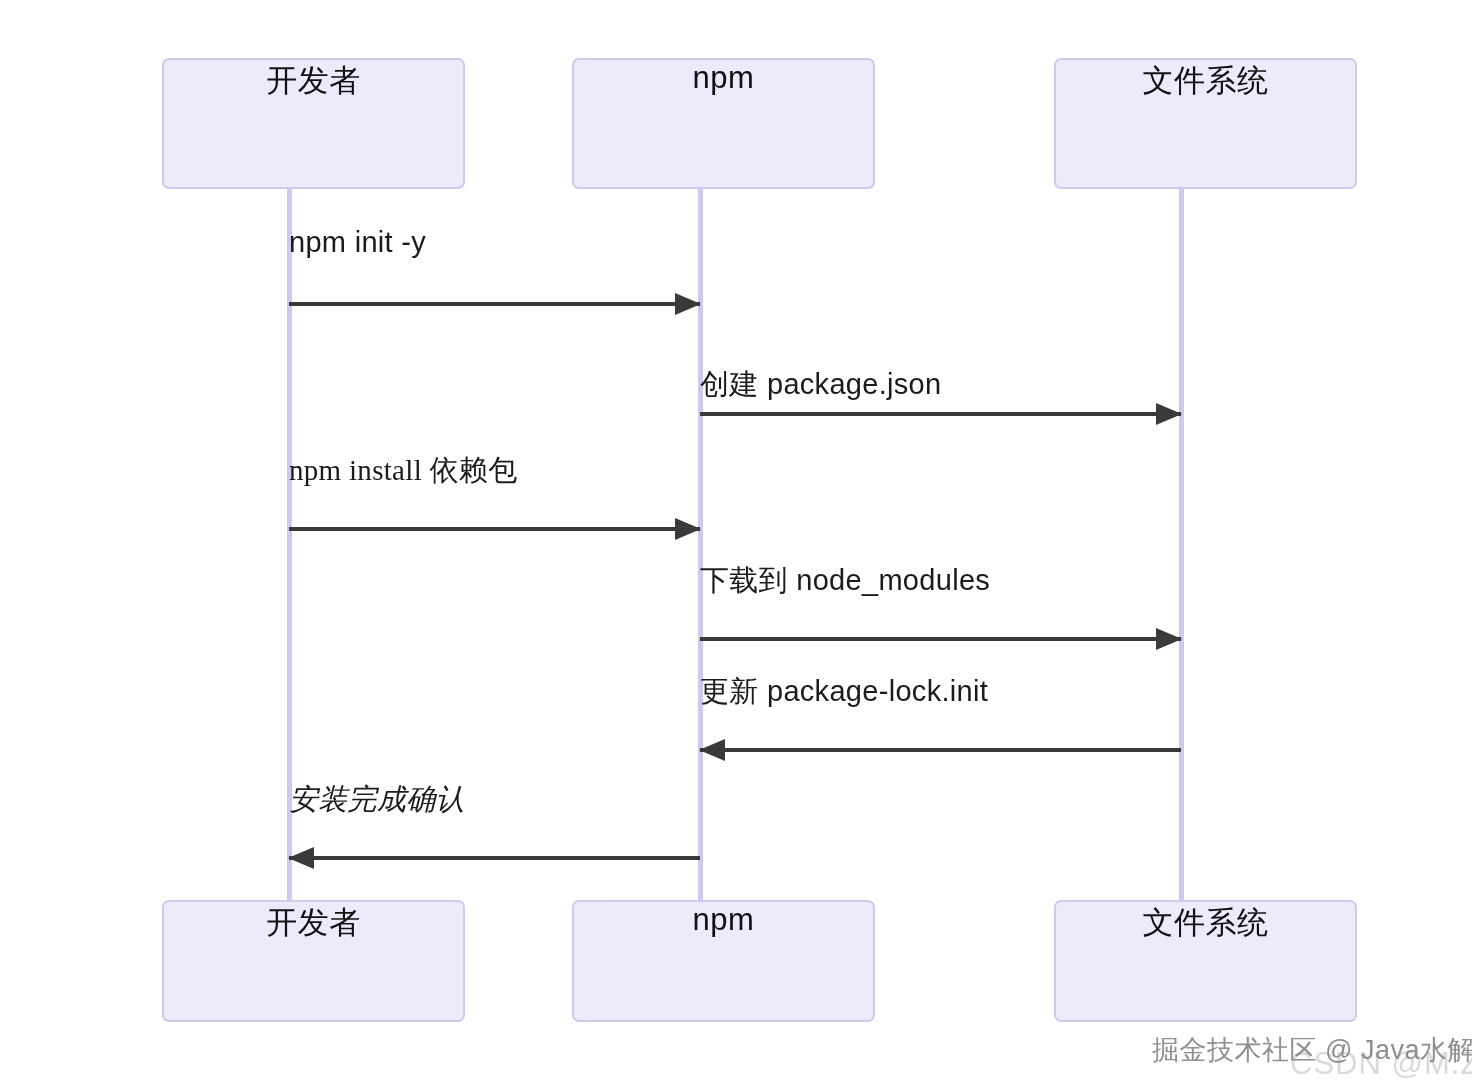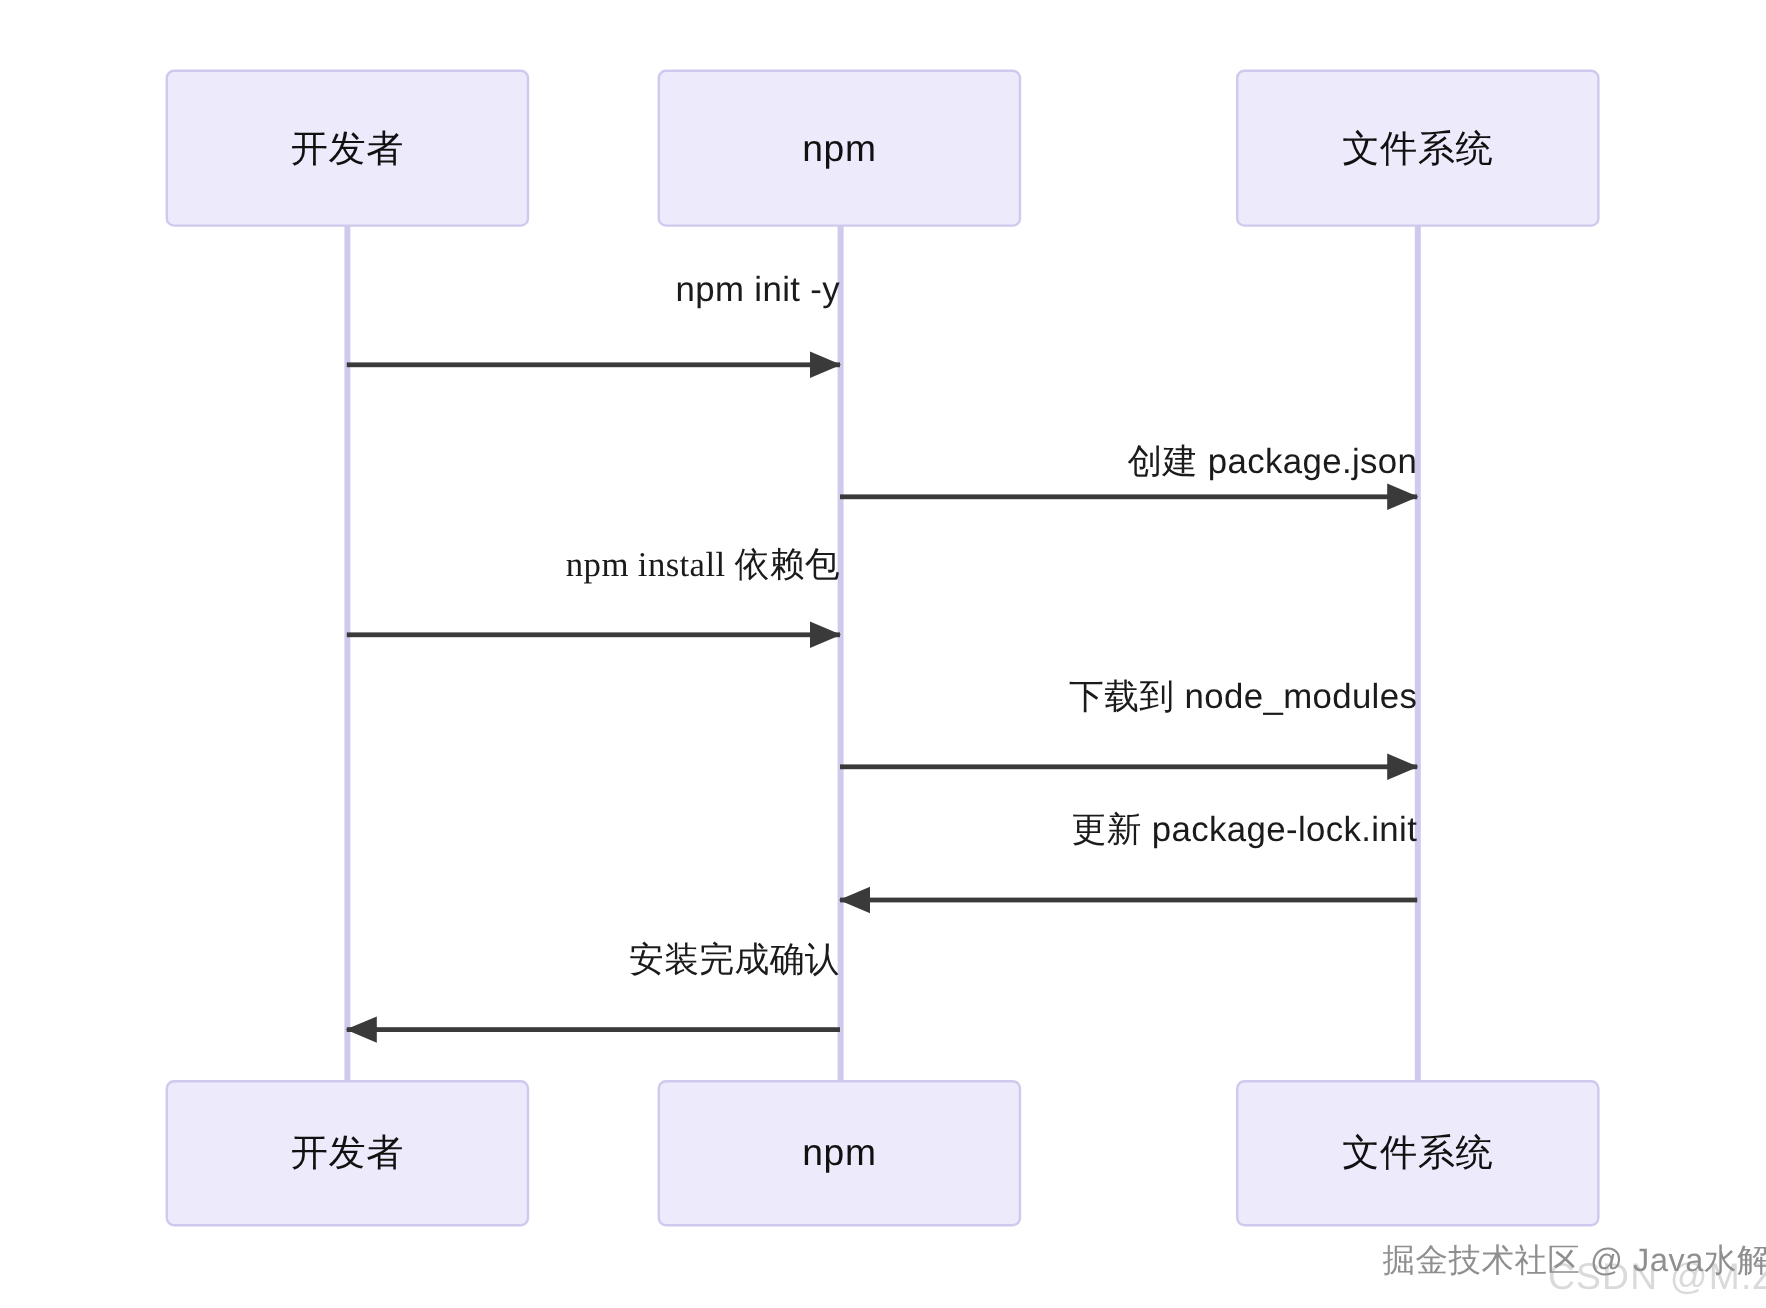--- a/index.html
+++ b/index.html
@@ -18,26 +18,27 @@
     overflow: hidden;
   }
   
   .participant-box {
     position: absolute;
     box-sizing: border-box;
     background: #ECEAFB;
     border: 2px solid #CFC9EE;
     border-radius: 7px;
     display: flex;
-    align-items: center;
+    align-items: flex-start;
     justify-content: center;
     color: #111111;
     font-size: 31px;
     letter-spacing: 0.5px;
     z-index: 3;
+    margin-left: 24px;
   }
   
   .lifeline {
     position: absolute;
     width: 5px;
     background: #CFC9EE;
     z-index: 1;
   }
   
   .message {
@@ -65,21 +66,21 @@
     border-left: 26px solid #3a3a3a;
   }
   .msg-head.left {
     left: -1px;
     border-right: 26px solid #3a3a3a;
   }
   .msg-label {
     position: absolute;
     left: 0;
     width: 100%;
-    text-align: right;
+    text-align: left;
     color: #1b1b1b;
     font-size: 29px;
     white-space: nowrap;
     letter-spacing: 0.3px;
   }
   
   .watermark-juejin {
     position: absolute;
     color: #8f8f8f;
     font-size: 27px;
@@ -139,21 +140,21 @@
     <div class="msg-head right"></div>
   </div>
 
   <div class="message" style="left:700px; top:748px; width:481px;">
     <div class="msg-label" style="top:-76px;">更新 package-lock.init</div>
     <div class="msg-line" style="width:481px;"></div>
     <div class="msg-head left"></div>
   </div>
 
   <div class="message" style="left:289px; top:856px; width:411px;">
-    <div class="msg-label" style="top:-76px;">安装完成确认</div>
+    <div class="msg-label" style="top:-76px;font-style:italic;">安装完成确认</div>
     <div class="msg-line" style="width:411px;"></div>
     <div class="msg-head left"></div>
   </div>
 
   <div class="participant-box" style="left:138px; top:900px; width:303px; height:122px;">
     <span>开发者</span>
   </div>
   <div class="participant-box" style="left:548px; top:900px; width:303px; height:122px;">
     <span>npm</span>
   </div>

